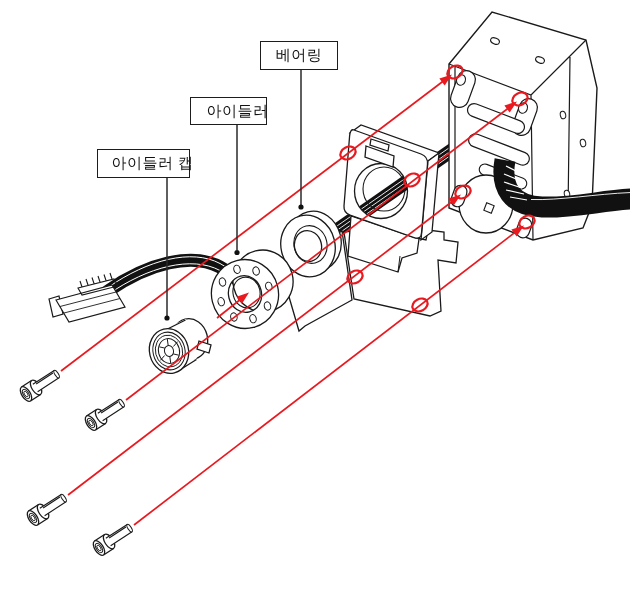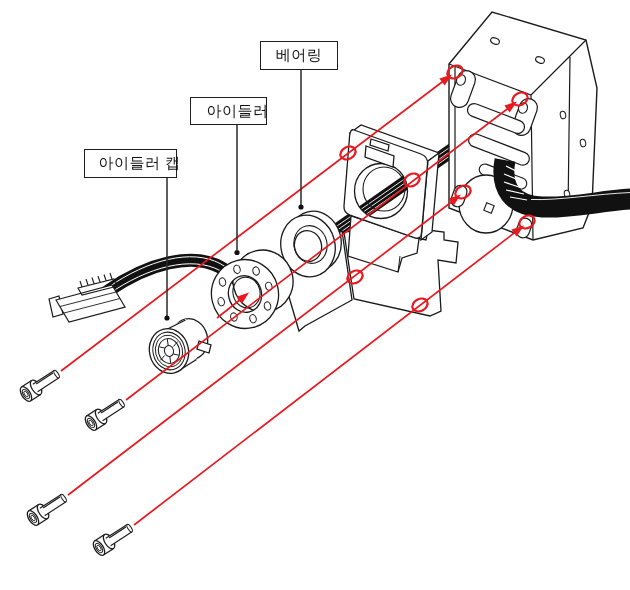--- a/index.html
+++ b/index.html
@@ -10,21 +10,21 @@
   .stage svg{position:absolute;left:0;top:0;}
   .callout{
     position:absolute;box-sizing:border-box;
     background:#fff;border:1.6px solid #1d1d1d;color:#111;
     display:flex;align-items:center;justify-content:center;
     font-size:15px;font-weight:400;letter-spacing:.5px;white-space:nowrap;
     font-family:"Liberation Sans", sans-serif;
   }
   .callout.bearing{left:260px;top:41px;width:78px;height:29px;}
   .callout.idler{left:190px;top:97px;width:77px;height:28px;padding-left:18px;}
-  .callout.idlercap{left:84px;top:149px;width:93px;height:29px;padding-left:18px;}
+  .callout.idlercap{left:97px;top:149px;width:93px;height:29px;padding-left:18px;}
 </style>
 </head>
 <body>
 
 <div class="stage">
 
 <svg width="630" height="590" viewBox="0 0 630 590">
   <defs>
 
     <g id="screw">

